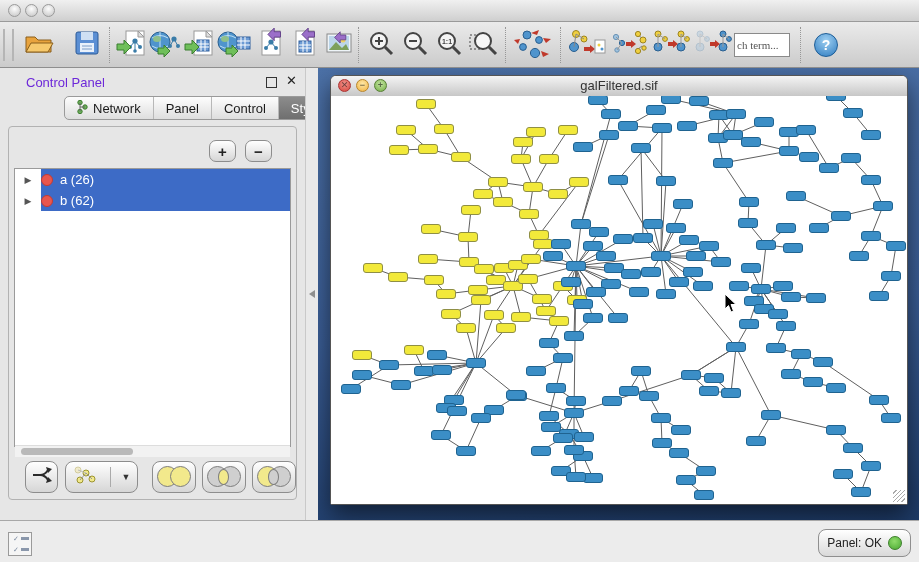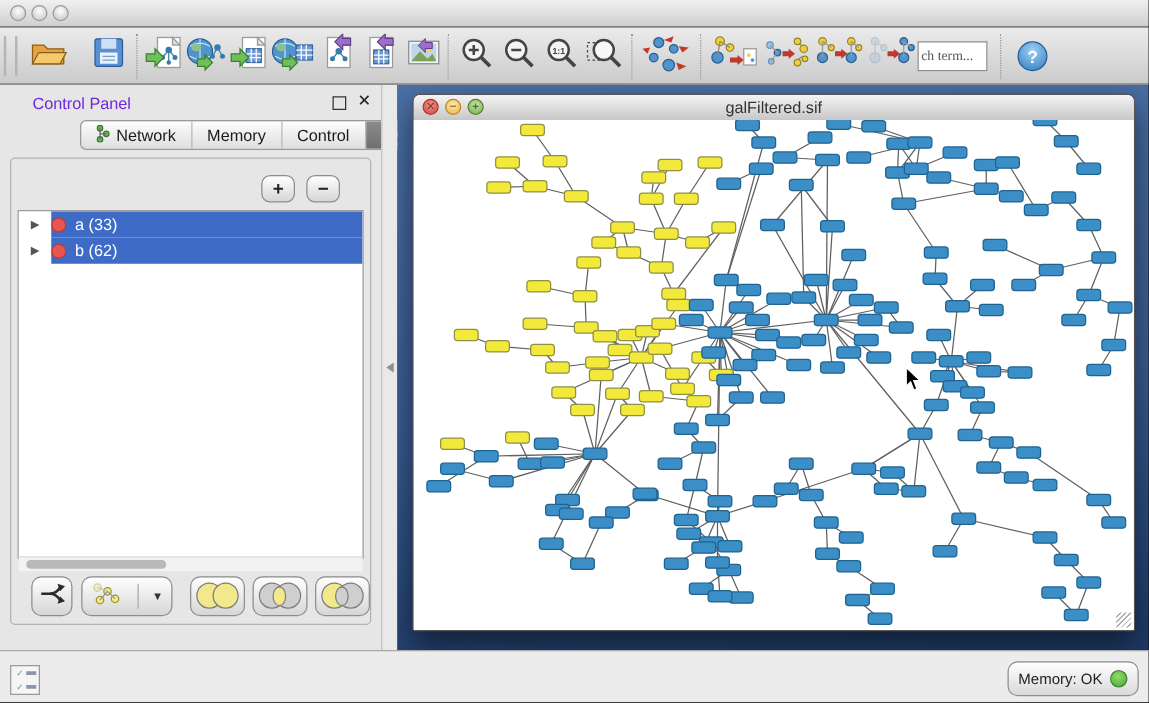--- a/index.html
+++ b/index.html
@@ -344,21 +344,21 @@
       <span><svg width="11" height="14">
             <circle cx="3" cy="2.5" r="2.2" fill="#6db35a" stroke="#3d7a30"></circle>
             <circle cx="8" cy="7" r="2.2" fill="#6db35a" stroke="#3d7a30"></circle>
             <circle cx="3" cy="11.5" r="2.2" fill="#6db35a" stroke="#3d7a30"></circle>
             <line x1="3" y1="2.5" x2="3" y2="11.5" stroke="#666"></line>
             <line x1="3" y1="7" x2="8" y2="7" stroke="#666"></line>
           </svg></span>
       <span>Network</span>
     </div>
     <div class="tab">
-        <span>Memory</span>
+        <span>Panel</span>
       </div>
     <div class="tab">
         <span>Control</span>
       </div>
     <div class="tab active">
         <span>Style</span>
       </div>
   </div>
 
   <div class="subpanel">
@@ -367,21 +367,21 @@
       </div>
     <div class="macbtn pm" style="right:24px">
         <span>−</span>
       </div>
 
     <div class="setlist">
         <div class="setrow">
           <span class="hl"></span>
           <span class="tri">▶</span>
           <span class="dot"></span>
-          <span class="lbl">a (33)</span>
+          <span class="lbl">a (26)</span>
         </div>
         <div class="setrow">
           <span class="hl"></span>
           <span class="tri">▶</span>
           <span class="dot"></span>
           <span class="lbl">b (62)</span>
         </div>
       </div>
     <div class="hscroll">
         <div class="hthumb"></div>
@@ -892,16 +892,16 @@
     <span class="ln">
         <span>✓</span>
         <i></i>
       </span>
     <span class="ln">
         <span>✓</span>
         <i></i>
       </span>
   </div>
   <div class="membtn">
-    <span>Memory: OK</span>
+    <span>Panel: OK</span>
     <span class="memdot"></span>
   </div>
 </div>
 
 </body></html>

